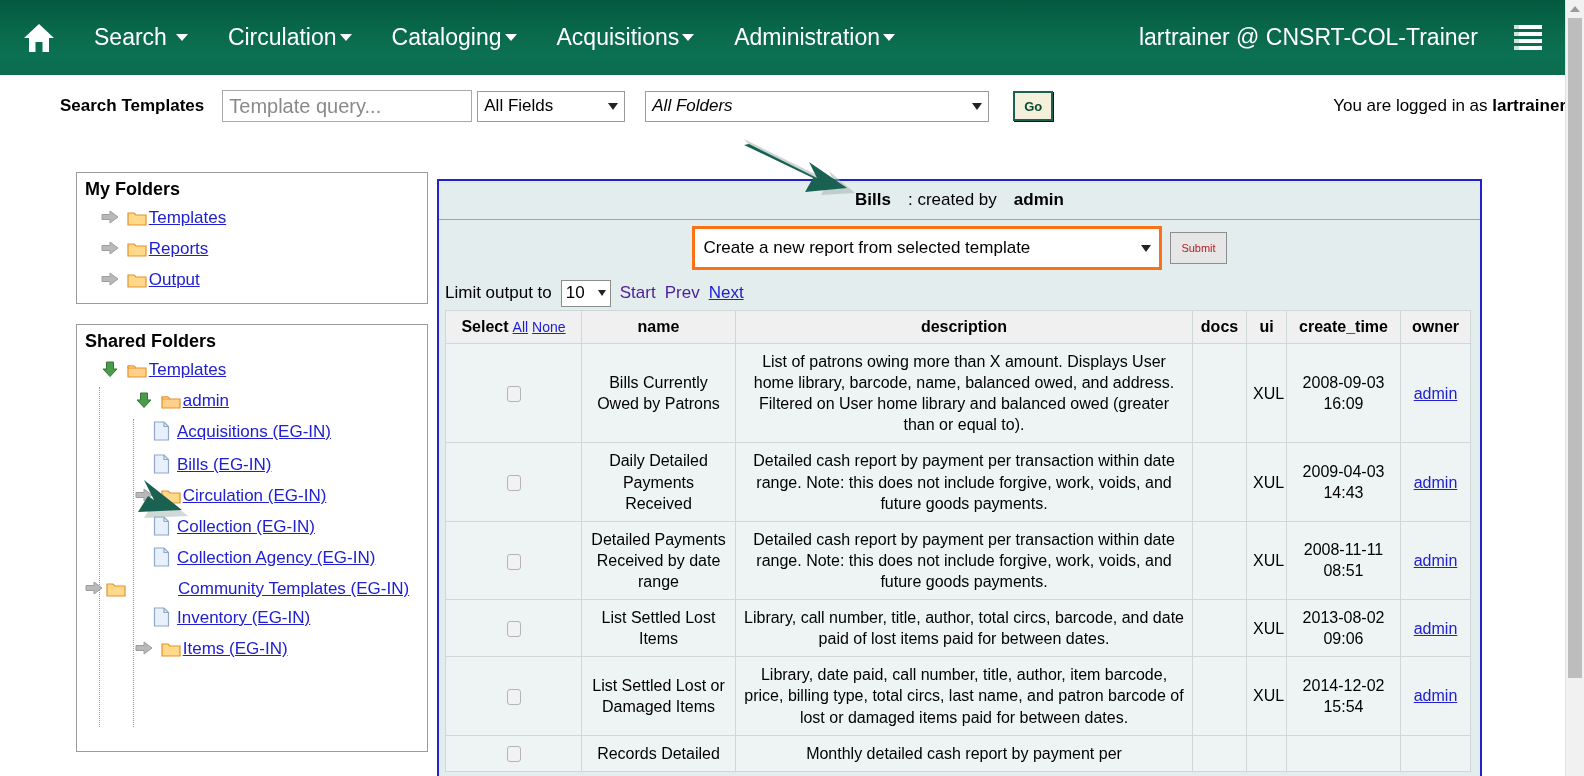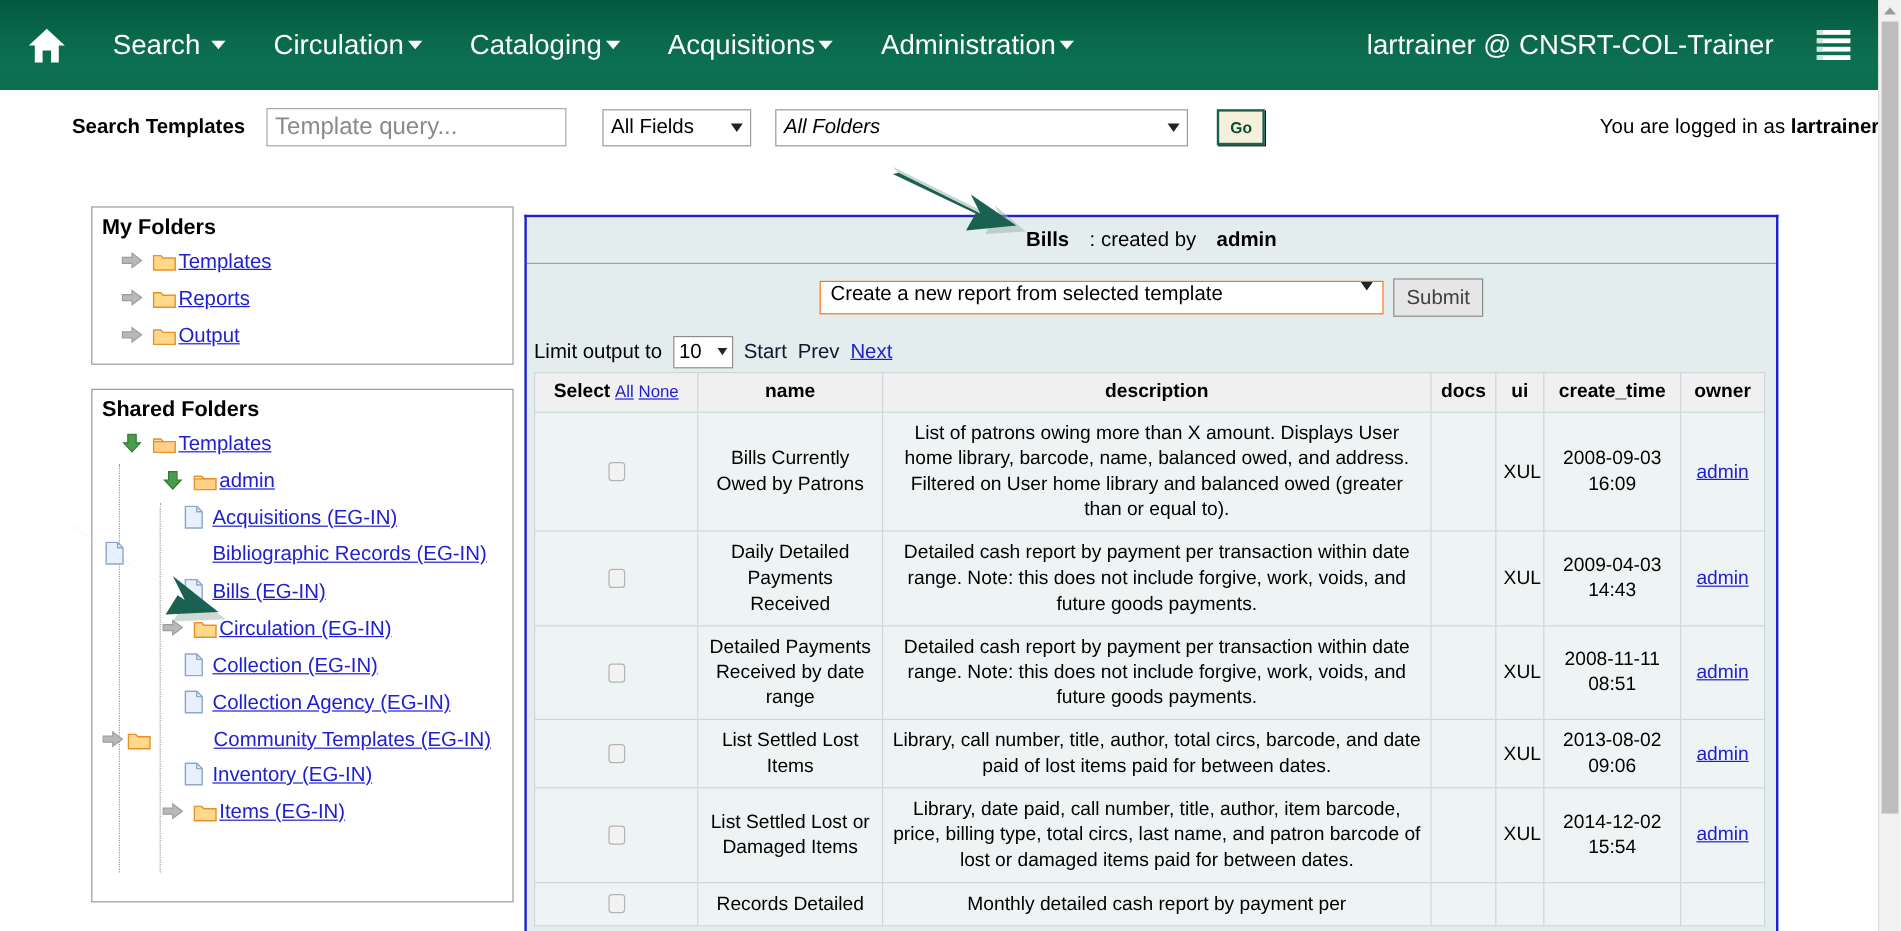--- a/index.html
+++ b/index.html
@@ -62,21 +62,21 @@
     height:31px;border:1px solid #9a9a9a;background:#fff;
     font-size:17px;font-family:"Liberation Sans",sans-serif;color:#000;
     padding:0 6px;display:flex;align-items:center;justify-content:space-between;
     box-sizing:border-box;cursor:pointer;
   }
   .sel .arr{
     width:0;height:0;margin-left:10px;
     border-left:5px solid transparent;border-right:5px solid transparent;
     border-top:7px solid #222;
   }
-  #fields-select{margin-left:30px;width:124px;}
+  #fields-select{margin-left:5px;width:148px;}
   #folders-select{margin-left:20px;width:344px;font-style:italic;}
   .go-btn{
     margin-left:24px;width:36px;height:26px;background:#f4f0dc;
     border:2px solid #1a6151;box-shadow:1px 1px 0 #111;
     display:flex;align-items:center;justify-content:center;
     font-size:13px;color:#0a4a2f;cursor:pointer;font-weight:bold;
   }
   .logged-in{margin-left:auto;font-size:17px;white-space:nowrap;}
   .logged-in b{font-weight:bold;}
 
@@ -106,46 +106,46 @@
   }
   .mp-head{
     height:38px;border-bottom:1px solid #9aa5a6;
     display:flex;align-items:center;justify-content:center;font-size:17px;gap:17px;
   }
   .mp-head b{font-weight:bold;}
   .mp-toolbar{
     height:56px;display:flex;align-items:center;justify-content:center;
   }
   .mp-select{
-    width:470px;height:28px;background:#fff;border:1px solid #f97316;
-    display:flex;justify-content:space-between;
+    width:470px;height:44px;background:#fff;border:3px solid #f97316;
+    display:flex;align-items:center;justify-content:space-between;
     padding:0 8px;box-sizing:border-box;font-size:17px;cursor:pointer;
   }
   .mp-select .arr{
     width:0;height:0;border-left:5px solid transparent;border-right:5px solid transparent;
     border-top:7px solid #222;
   }
   .submit-btn{
     margin-left:8px;height:30px;padding:0 10px;background:#e6e6e6;
-    border:1px solid #8d8d8d;font-size:17px;font-family:"Liberation Sans",sans-serif;
-    cursor:pointer;color:#404040;display:flex;align-items:center;
+    border:1px solid #8d8d8d;font-size:11px;font-family:"Liberation Sans",sans-serif;
+    cursor:pointer;color:#b91c1c;display:flex;align-items:center;
   }
   .mp-limit{
     height:34px;display:flex;align-items:center;padding-left:6px;font-size:17px;gap:9px;
   }
   .limit-sel{
     width:50px;height:27px;background:#fff;border:1px solid #8d8d8d;
     display:flex;align-items:center;justify-content:space-between;
     padding:0 4px;box-sizing:border-box;font-size:17px;cursor:pointer;
   }
   .limit-sel .arr{
     width:0;height:0;border-left:4px solid transparent;border-right:4px solid transparent;
     border-top:6px solid #222;
   }
-  .pg{color:#0f172a;}
+  .pg{color:#4c1d95;}
   .pg.link{color:#2020d0;text-decoration:underline;cursor:pointer;}
 
   table.rpt{
     width:1026px;margin:0 6px;border-collapse:collapse;
     background:#eef4f4;font-size:16px;table-layout:fixed;
   }
   table.rpt th{
     background:#f0f0f0;border:1px solid #cfd8d9;font-weight:bold;
     padding:7px 4px;text-align:center;font-size:16px;
   }
@@ -332,28 +332,20 @@
 
         <div class="tnode" style="padding-left:66px;">
           <span class="doc-ico">
             <svg width="17" height="20" viewBox="0 0 17 20">
                 <path d="M1.5 1 H11 L15.5 5.5 V19 H1.5 Z" fill="#e8f0fb" stroke="#8fa8c8" stroke-width="1.2"></path>
                 <path d="M11 1 V5.5 H15.5" fill="none" stroke="#8fa8c8" stroke-width="1.2"></path>
               </svg>
           </span><a class="tlink">Acquisitions (EG-IN)</a>
         </div>
 
-        <div class="tnode" style="padding-left:66px;line-height:26px;text-indent:-66px;padding-top:2px;">
-          <span style="display:inline-block;width:66px;"></span><span class="doc-ico">
-            <svg width="17" height="20" viewBox="0 0 17 20">
-                <path d="M1.5 1 H11 L15.5 5.5 V19 H1.5 Z" fill="#e8f0fb" stroke="#8fa8c8" stroke-width="1.2"></path>
-                <path d="M11 1 V5.5 H15.5" fill="none" stroke="#8fa8c8" stroke-width="1.2"></path>
-              </svg>
-          </span><a class="tlink">Bibliographic Records (EG-IN)</a>
-        </div>
 
         <div class="tnode" style="padding-left:66px;padding-top:2px;">
           <span class="doc-ico">
             <svg width="17" height="20" viewBox="0 0 17 20">
                 <path d="M1.5 1 H11 L15.5 5.5 V19 H1.5 Z" fill="#e8f0fb" stroke="#8fa8c8" stroke-width="1.2"></path>
                 <path d="M11 1 V5.5 H15.5" fill="none" stroke="#8fa8c8" stroke-width="1.2"></path>
               </svg>
           </span><a class="tlink">Bills (EG-IN)</a>
         </div>
 

